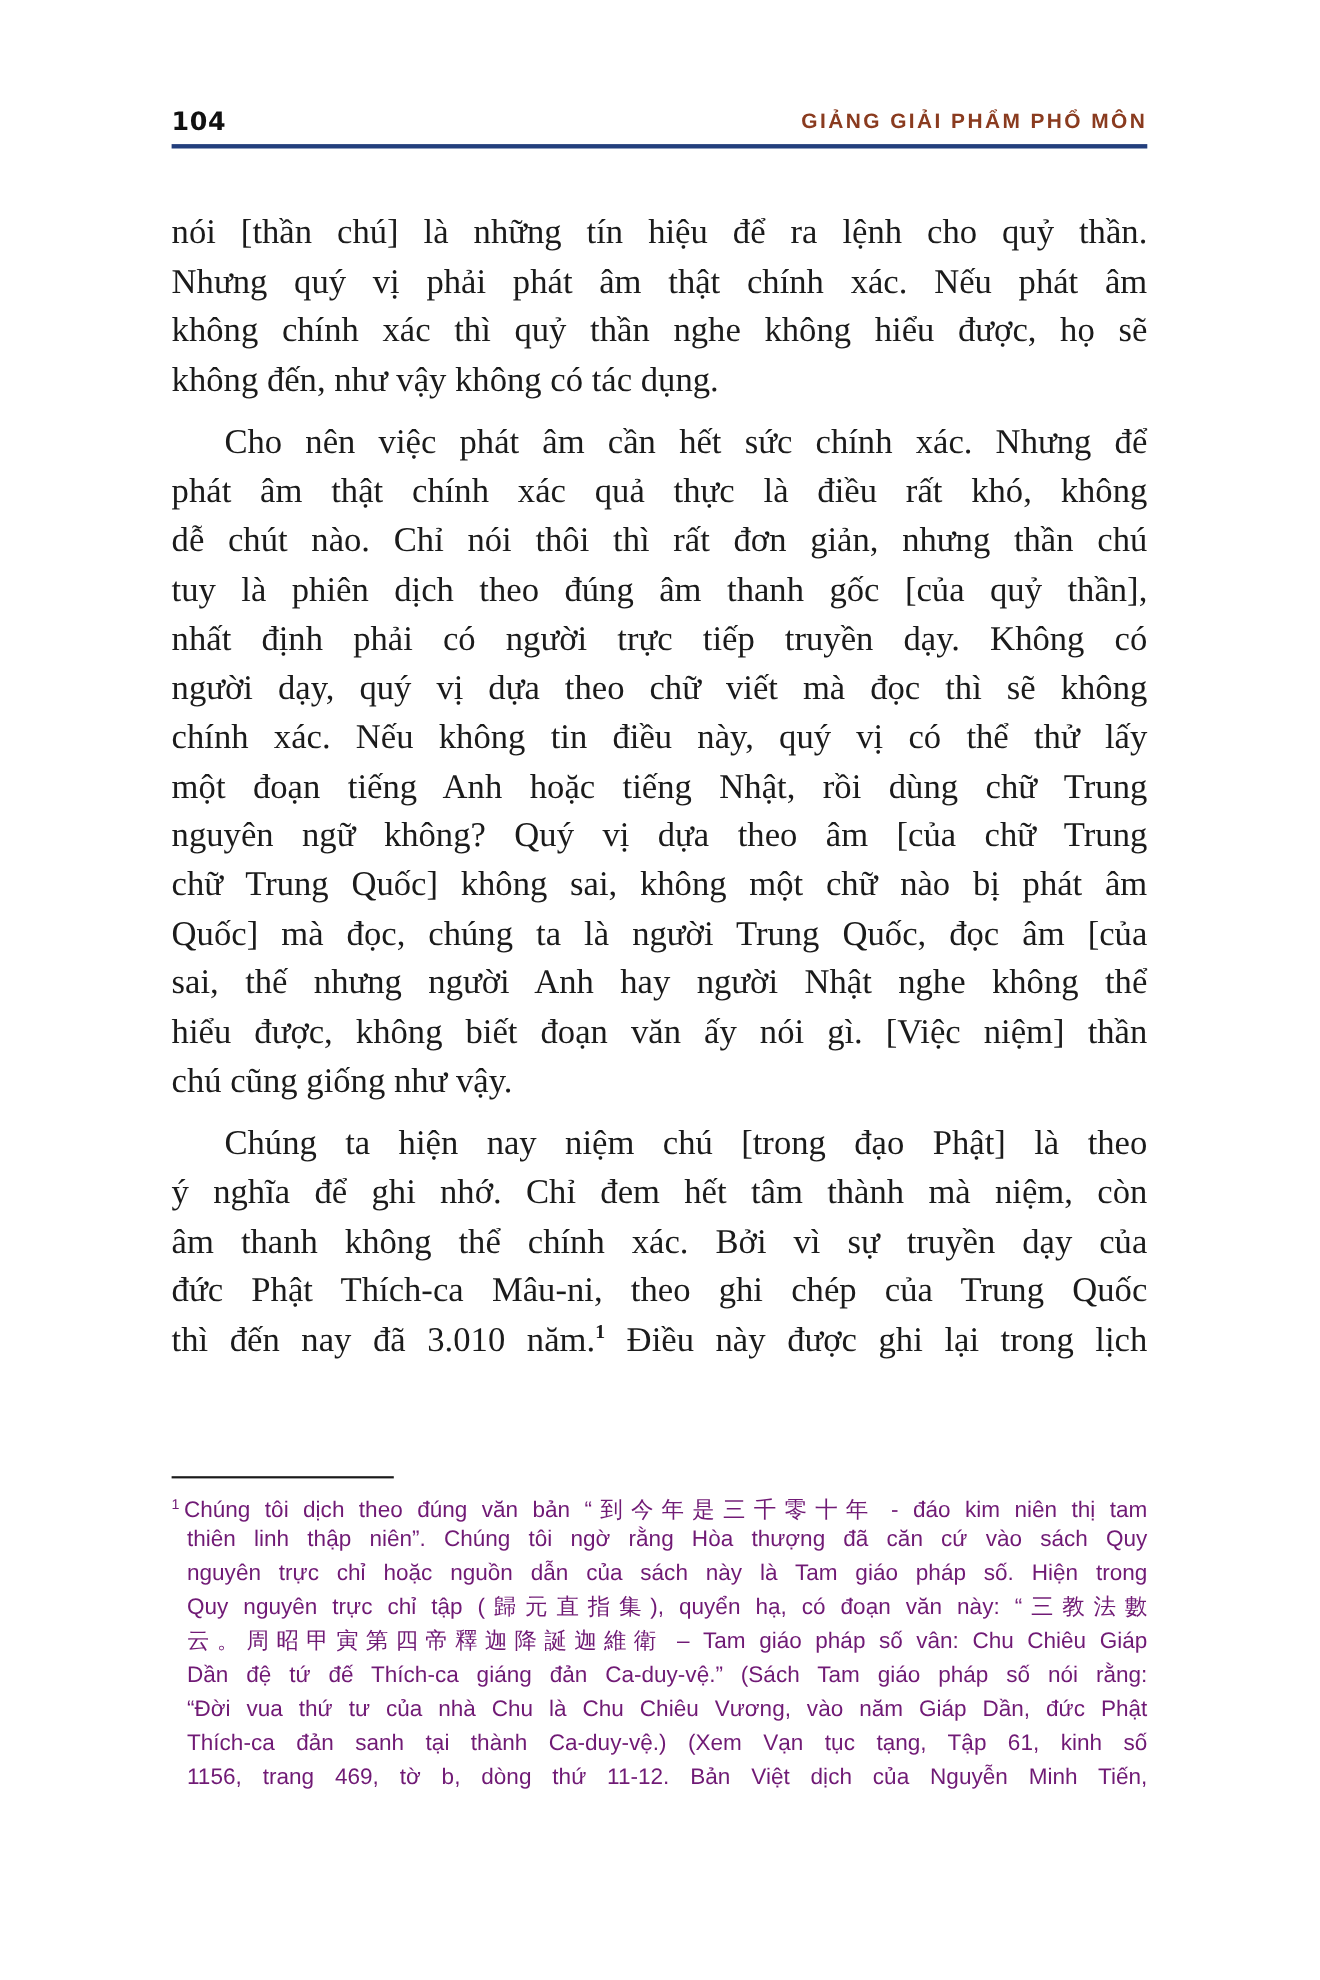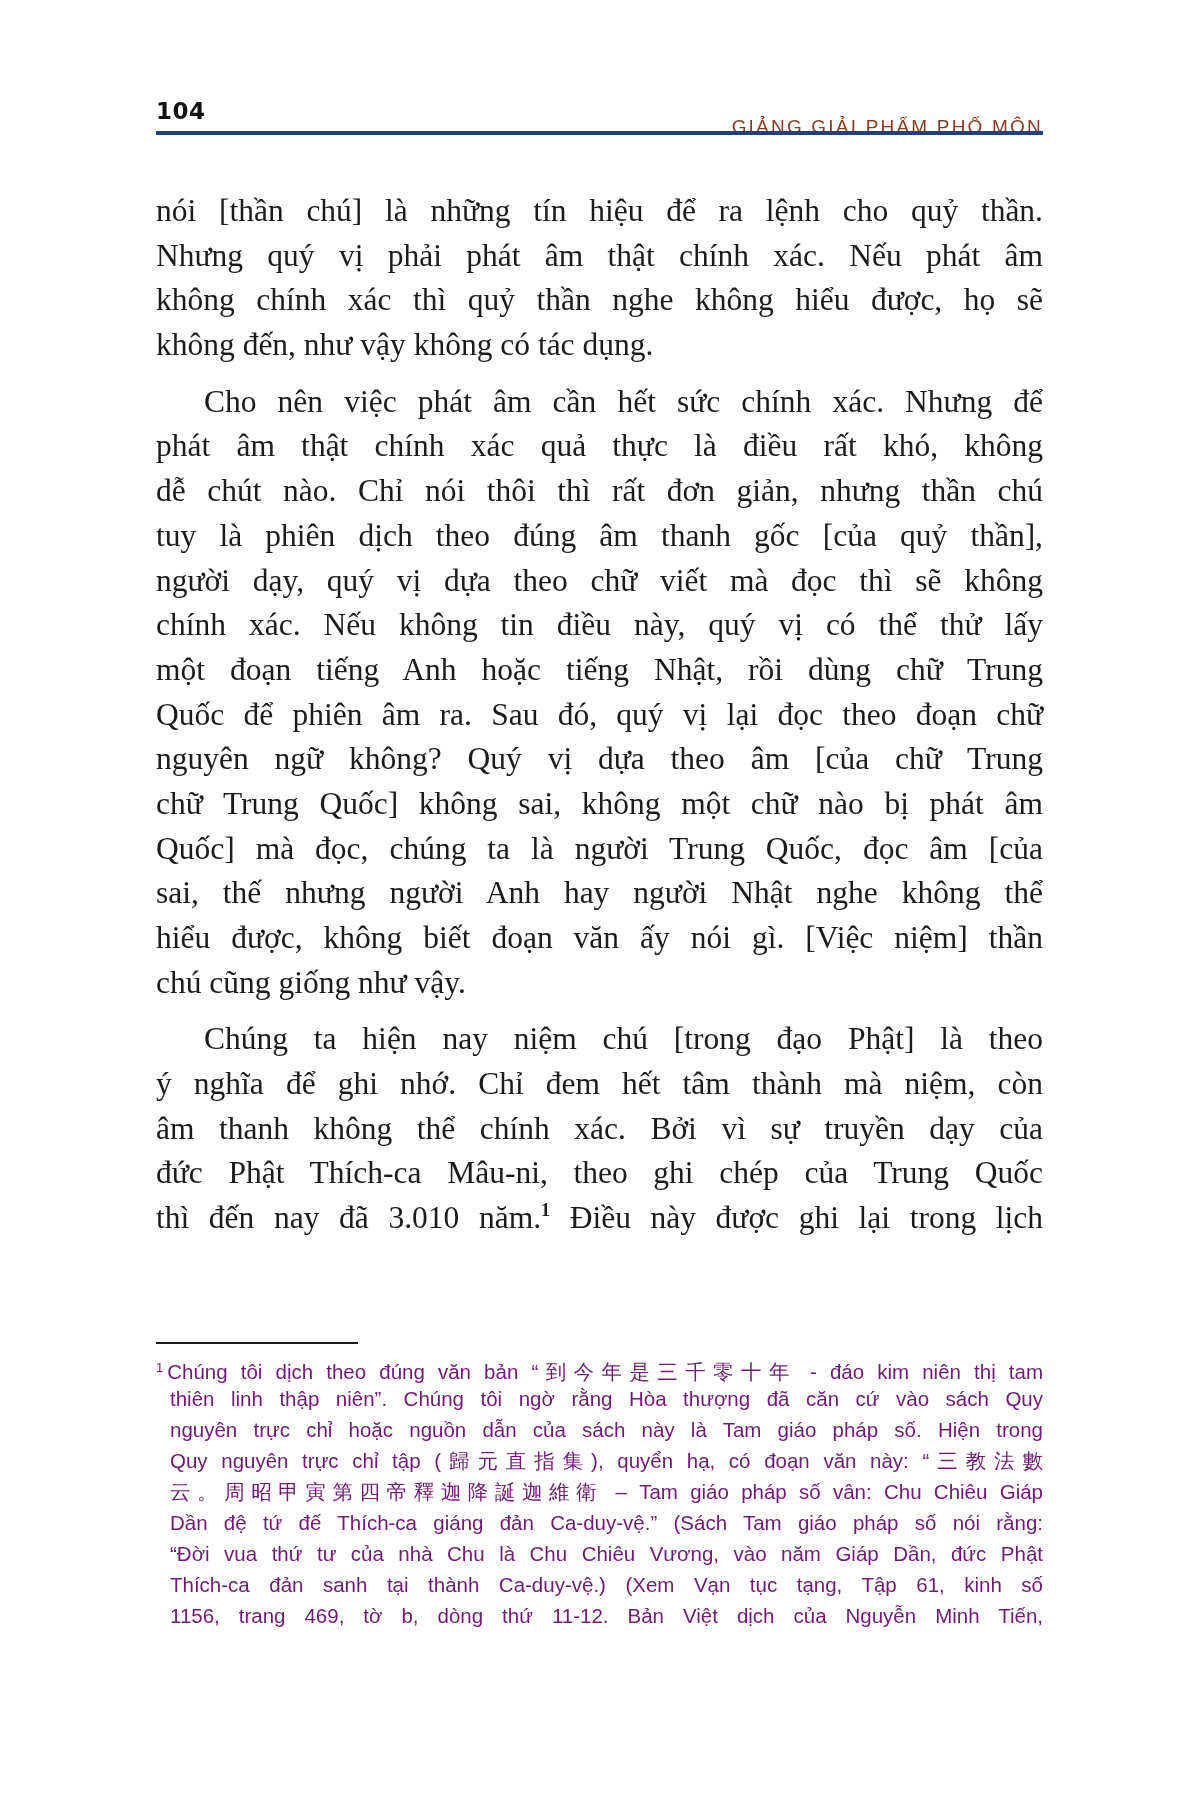--- a/index.html
+++ b/index.html
@@ -1,20 +1,20 @@
 <!DOCTYPE html>
 <html><head>
 <meta charset="utf-8">
 <style>
   html, body { margin: 0; padding: 0; background: #ffffff; }
   body { width: 1200px; height: 1800px; position: relative; overflow: hidden; }
   .page { position: absolute; left: 0; top: 0; width: 1200px; height: 1692px; background: #fff; }
   .header { position: absolute; left: 156px; top: 96px; width: 887px; height: 34px; }
   .page-number { position: absolute; left: 0; top: 2px; font-family: "DejaVu Sans", sans-serif; font-weight: bold; font-size: 23px; color: #111; letter-spacing: 0.5px; }
-  .running-title { position: absolute; right: 0; top: 20px; font-family: "Liberation Sans", sans-serif; font-weight: normal; font-size: 19px; color: #8a3b1f; letter-spacing: 2.2px; }
+  .running-title { position: absolute; right: 0; top: 4px; font-family: "Liberation Sans", sans-serif; font-weight: bold; font-size: 19px; color: #8a3b1f; letter-spacing: 2.2px; }
   .header-rule { position: absolute; left: 156px; top: 131px; width: 887px; height: 4px; background: #233f7d; }
   .body { position: absolute; left: 156px; top: 189px; width: 887px; font-family: "Liberation Serif", serif; font-size: 31.5px; color: #1b1b1b; }
   .para { margin: 0 0 10px 0; }
   .line { display: block; height: 44.7px; line-height: 44.7px; text-align: justify; text-align-last: justify; white-space: nowrap; overflow: visible; }
   .line.last { text-align-last: left; }
   .line.indent { padding-left: 48px; margin-top: 12px; }
   sup.fnref { font-size: 18px; font-weight: bold; vertical-align: 12px; line-height: 0; }
   .fn-rule { position: absolute; left: 156px; top: 1342px; width: 202px; height: 2px; background: #1b1b1b; }
   .footnotes { position: absolute; left: 156px; top: 1352px; width: 887px; font-family: "Liberation Sans", sans-serif; font-size: 20.5px; color: #701a75; }
   .fn-line { display: block; height: 31px; line-height: 31px; text-align: justify; text-align-last: justify; white-space: nowrap; padding-left: 14px; }
@@ -36,24 +36,24 @@
         <span class="line">nói [thần chú] là những tín hiệu để ra lệnh cho quỷ thần.</span>
         <span class="line">Nhưng quý vị phải phát âm thật chính xác. Nếu phát âm</span>
         <span class="line">không chính xác thì quỷ thần nghe không hiểu được, họ sẽ</span>
         <span class="line last">không đến, như vậy không có tác dụng.</span>
       </div>
       <div class="para">
         <span class="line indent">Cho nên việc phát âm cần hết sức chính xác. Nhưng để</span>
         <span class="line">phát âm thật chính xác quả thực là điều rất khó, không</span>
         <span class="line">dễ chút nào. Chỉ nói thôi thì rất đơn giản, nhưng thần chú</span>
         <span class="line">tuy là phiên dịch theo đúng âm thanh gốc [của quỷ thần],</span>
+        <span class="line">nhất định phải có người trực tiếp truyền dạy. Không có</span>
         <span class="line">người dạy, quý vị dựa theo chữ viết mà đọc thì sẽ không</span>
         <span class="line">chính xác. Nếu không tin điều này, quý vị có thể thử lấy</span>
         <span class="line">một đoạn tiếng Anh hoặc tiếng Nhật, rồi dùng chữ Trung</span>
-        <span class="line">Quốc để phiên âm ra. Sau đó, quý vị lại đọc theo đoạn chữ</span>
         <span class="line">nguyên ngữ không? Quý vị dựa theo âm [của chữ Trung</span>
         <span class="line">chữ Trung Quốc] không sai, không một chữ nào bị phát âm</span>
         <span class="line">Quốc] mà đọc, chúng ta là người Trung Quốc, đọc âm [của</span>
         <span class="line">sai, thế nhưng người Anh hay người Nhật nghe không thể</span>
         <span class="line">hiểu được, không biết đoạn văn ấy nói gì. [Việc niệm] thần</span>
         <span class="line last">chú cũng giống như vậy.</span>
       </div>
       <div class="para">
         <span class="line indent">Chúng ta hiện nay niệm chú [trong đạo Phật] là theo</span>
         <span class="line">ý nghĩa để ghi nhớ. Chỉ đem hết tâm thành mà niệm, còn</span>

